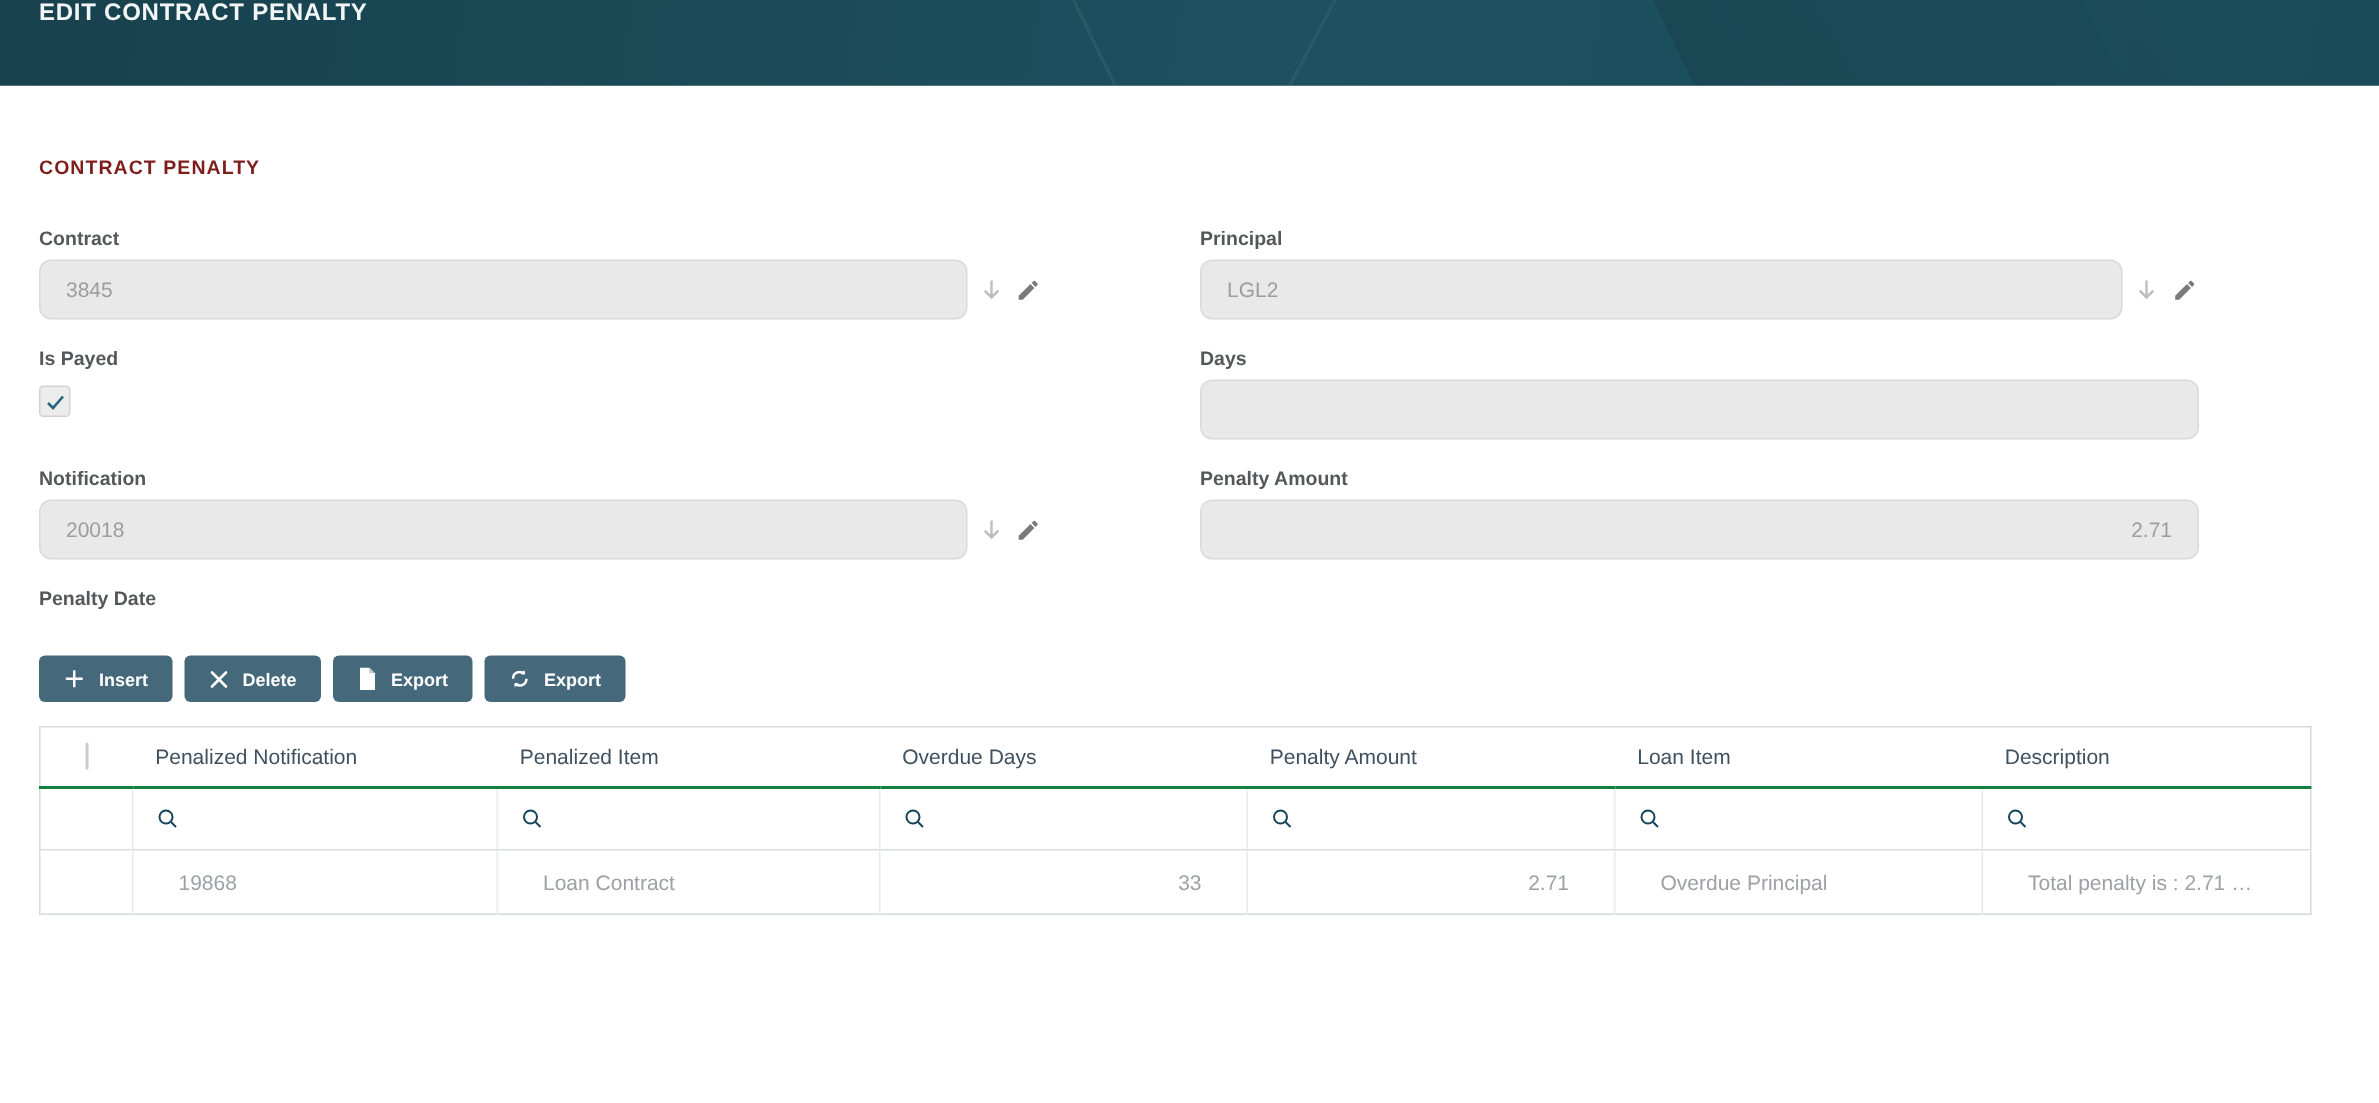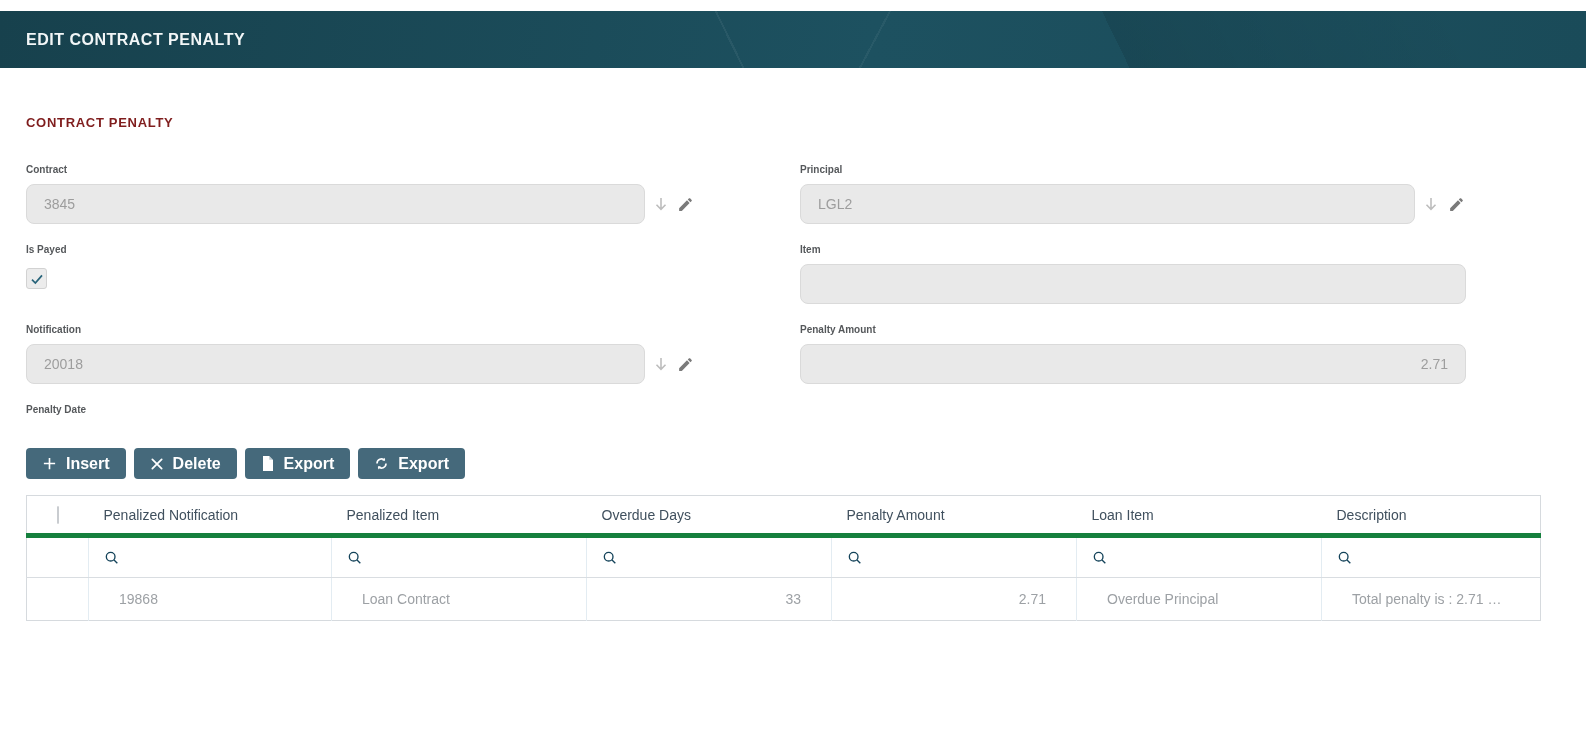--- a/index.html
+++ b/index.html
@@ -11,23 +11,22 @@
   }
   
   .titlebar {
     height: 57px;
     background-color: #1b4a58;
     background-image:
       linear-gradient(64deg, transparent 46%, rgba(255,255,255,0.06) 46%, rgba(255,255,255,0.06) calc(46% + 2px), transparent calc(46% + 2px)),
       linear-gradient(118deg, transparent 55%, rgba(255,255,255,0.05) 55%, rgba(255,255,255,0.05) calc(55% + 2px), transparent calc(55% + 2px)),
       linear-gradient(64deg, transparent 70%, rgba(0,0,0,0.10) 70%, transparent 92%),
       linear-gradient(100deg, #17414d 0%, #1d5160 55%, #1a4b59 100%);
-    display: flex; align-items: center;
+    display: flex; 
     padding: 0 26px;
-    margin-top: 11px;
   }
   .titlebar h1 {
     color: #f2f6f7; font-size: 16px; font-weight: 700;
     letter-spacing: 0.5px;
   }
   
   .content { padding: 0 45px 0 26px; }
   .section-title {
     font-size: 13px; font-weight: 700; letter-spacing: 0.7px;
     color: #7f1d1d;
@@ -37,21 +36,21 @@
 
   .form-grid {
     margin-top: 29px;
     display: grid;
     grid-template-columns: 668px 666px;
     column-gap: 106px;
     row-gap: 15px;
   }
   .field-label {
     display: block;
-    font-size: 10px; font-weight: 700; color: #55585b;
+    font-size: 13px; font-weight: 700; color: #55585b;
     line-height: 22px; margin-bottom: 3px;
   }
   .editor-row { display: flex; align-items: center; }
   .text-input {
     height: 40px; width: 100%;
     background: #e9e9e9;
     border: 1px solid #dadada;
     border-radius: 8px;
     padding: 0 17px;
     font-family: "Liberation Sans", sans-serif;
@@ -81,41 +80,41 @@
 
   
   .toolbar { margin-top: 24px; display: flex; gap: 8px; }
   .tb-button {
     height: 31px;
     display: inline-flex; align-items: center; gap: 9px;
     padding: 0 16px;
     background: #45697b; color: #ffffff;
     border: none; border-radius: 4px;
     font-family: "Liberation Sans", sans-serif;
-    font-size: 16px; font-weight: 700;
+    font-size: 12px; font-weight: 700;
     cursor: pointer;
   }
   .tb-button svg { display: block; }
 
   
   .grid-wrap { margin-top: 16px; }
   table.dx-grid {
     width: 1515px;
     border-collapse: collapse;
     table-layout: fixed;
     border: 1px solid #d6dade;
     font-size: 14px;
   }
   .dx-grid tr.header-row { height: 40px; }
   .dx-grid tr.filter-row { height: 42px; }
   .dx-grid tr.data-row   { height: 43px; }
   .dx-grid th {
     font-weight: 400; color: #40505e;
     padding: 0 15px; text-align: left; white-space: nowrap;
-    border-bottom: 5px solid #15803d;
+    border-bottom: 2px solid #15803d;
   }
   .dx-grid th.select-col { padding: 0; text-align: center; }
   .dx-grid .filter-row td {
     padding: 0 15px;
     border-left: 1px solid #e3ecf2;
     border-bottom: 1px solid #d9dde1;
   }
   .dx-grid .filter-row td:first-child { border-left: none; }
   .dx-grid .data-row td {
     padding: 0 30px;
@@ -182,21 +181,21 @@
     <div>
       <label class="field-label">Is Payed</label>
       <span class="checkbox checked">
         <svg width="16" height="16" viewBox="0 0 24 24" fill="none" stroke="#28647a" stroke-width="2.6">
           <path d="M4.5 13 9.5 18 19.5 6.5"></path>
         </svg>
       </span>
     </div>
 
     <div>
-      <label class="field-label">Item</label>
+      <label class="field-label">Days</label>
       <div class="editor-row">
         <input class="text-input" value="" style="">
       </div>
     </div>
 
     <div>
       <label class="field-label">Notification</label>
       <div class="editor-row">
         <input class="text-input w-lookup-left" readonly="" value="20018" style="">
         <span class="icon-btn">

